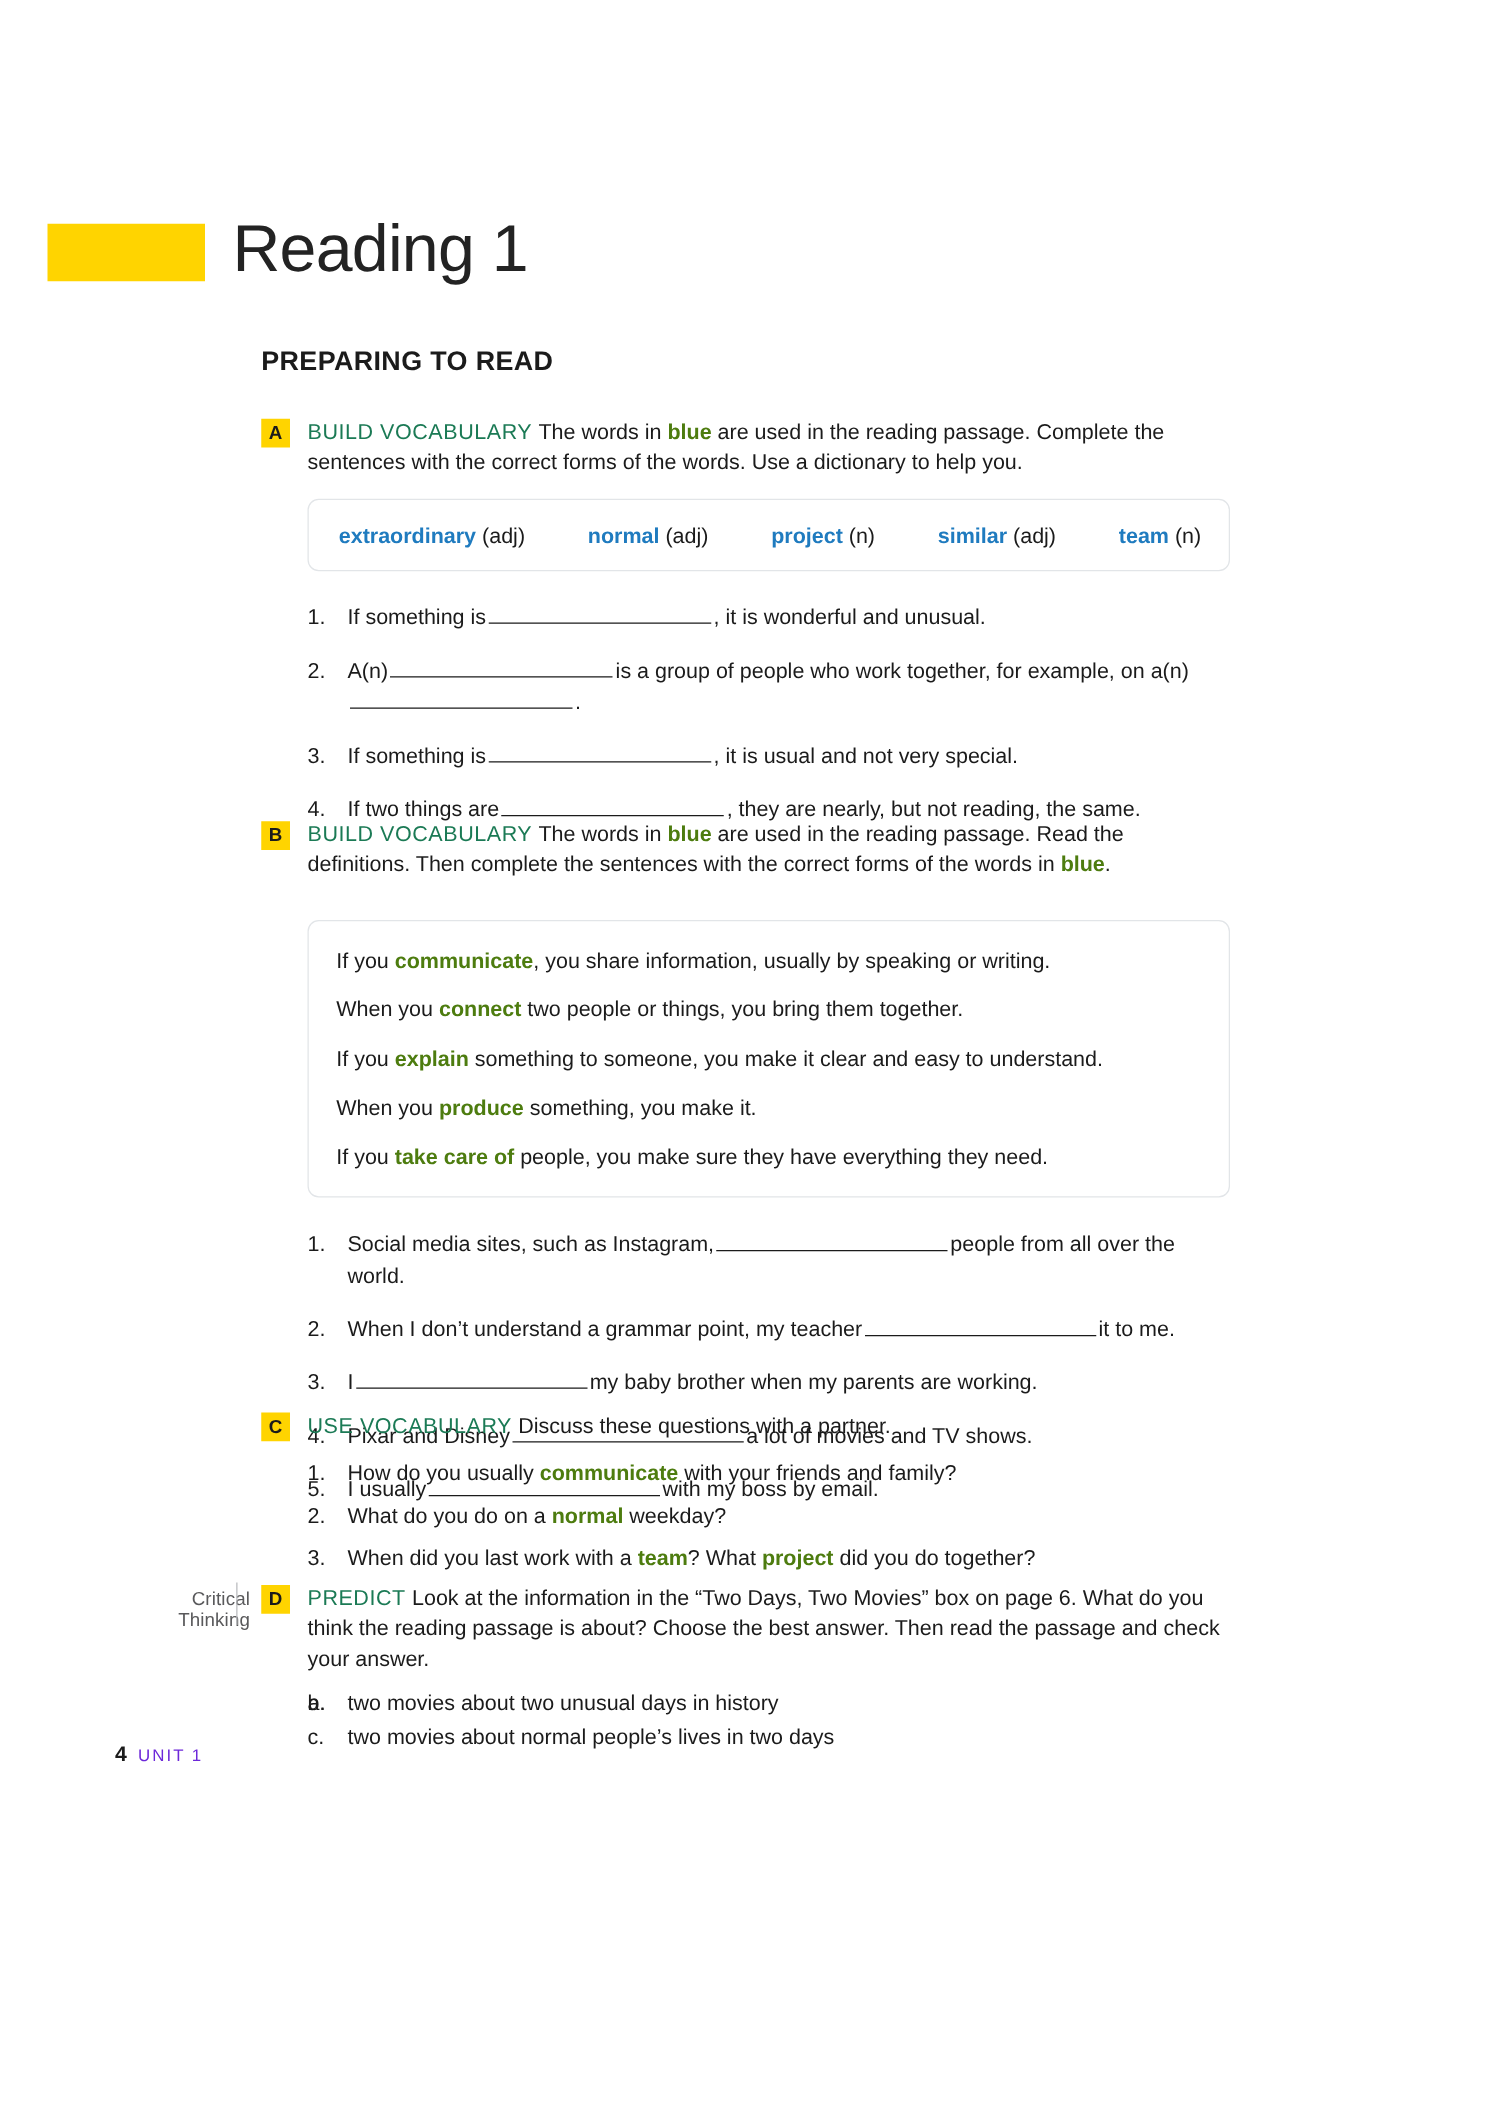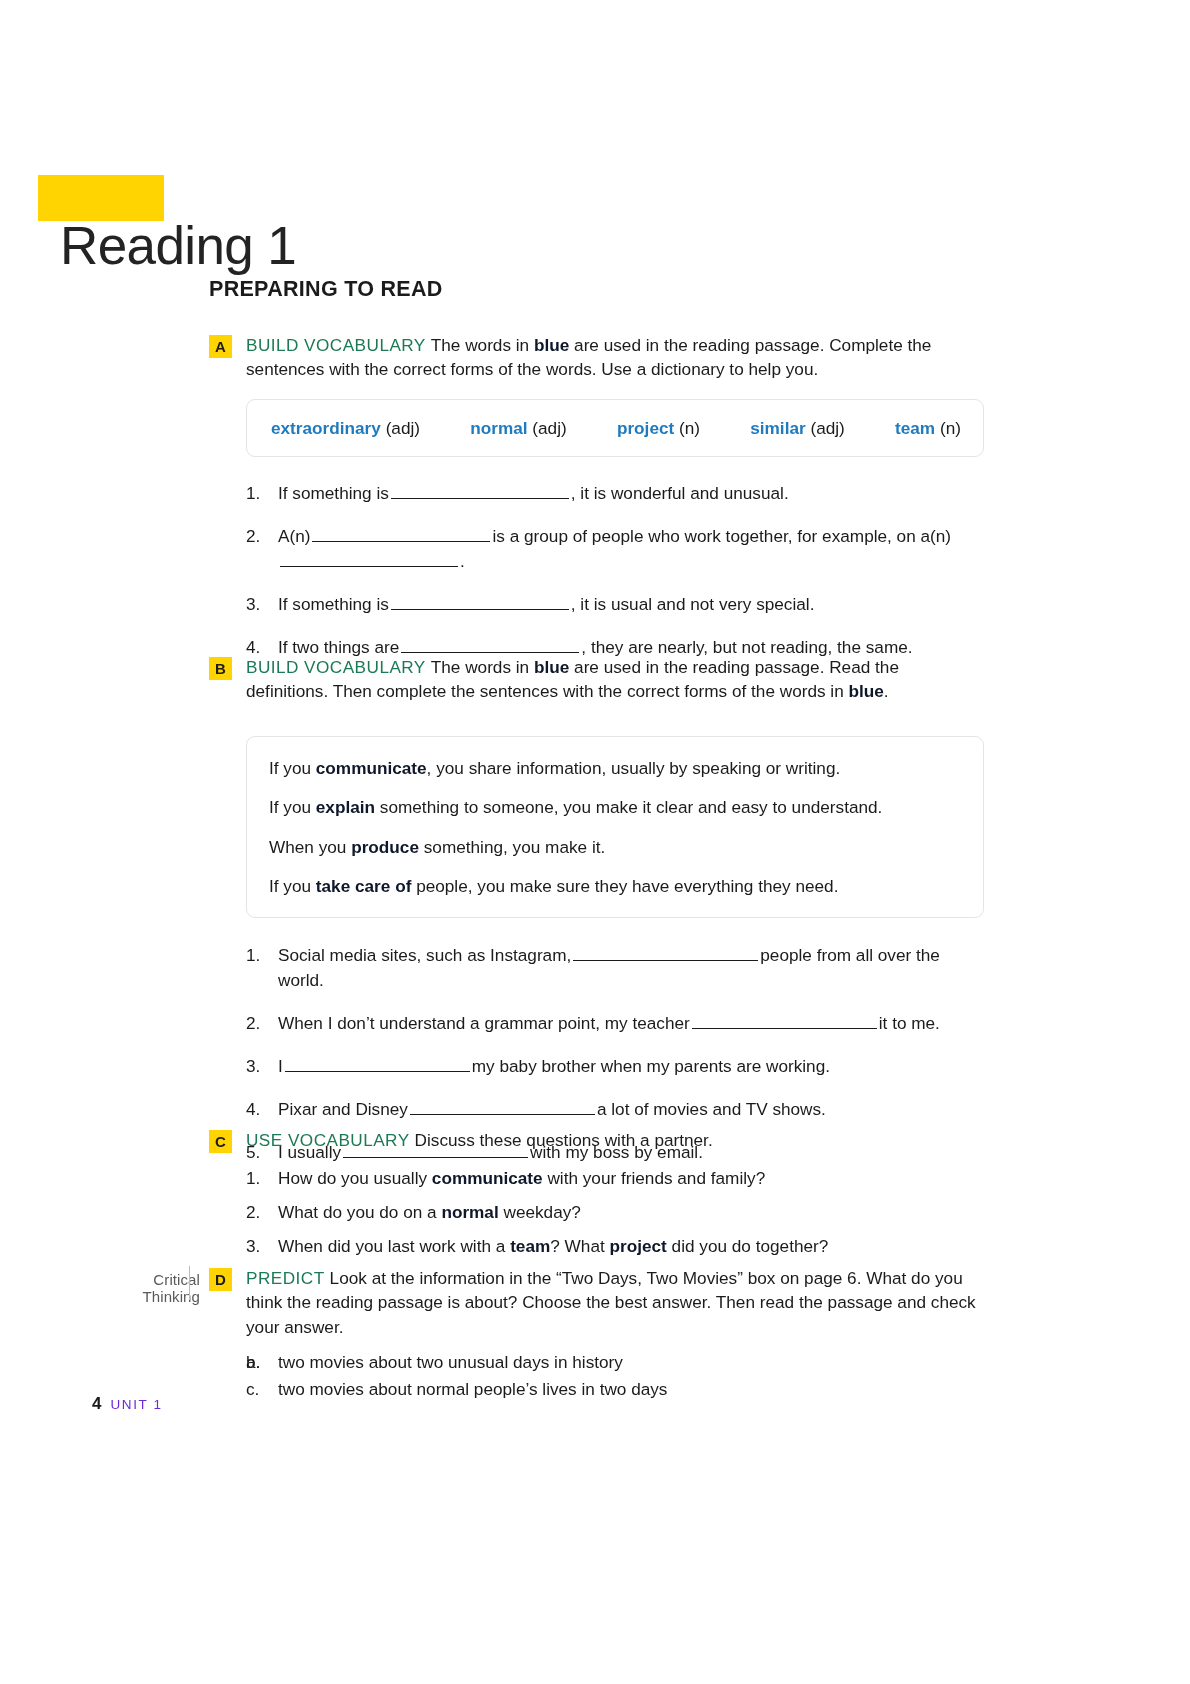--- a/index.html
+++ b/index.html
@@ -16,21 +16,21 @@
 
   
   .page { position: relative; width: 1190px; height: 1684px; }
 
   
   .header-row {
     position: absolute;
     left: 38px;
     top: 175px;
     display: flex;
-    flex-direction: column;
+    align-items: center;
   }
   .yellow-bar {
     width: 126px;
     height: 46px;
     background: #FFD400;
   }
   .reading-title {
     margin-left: 22px;
     font-size: 53px;
     font-weight: 400;
@@ -79,21 +79,21 @@
     line-height: 1.42;
     color: #1b1b1b;
     flex: 1 1 auto;
   }
   .label-green {
     color: #1B7A55;
     font-weight: normal;
     letter-spacing: 0.45px;
     margin-right: 5px;
   }
-  .blue { color: #0f172a; font-weight: bold; }
+  .blue { color: #4d7c0f; font-weight: bold; }
 
   
   .box {
     border: 1px solid #E2E5E8;
     border-radius: 9px;
     background: #fff;
     margin-left: 37px;
     padding: 14px 22px;
   }
   .wordbank {
@@ -259,20 +259,21 @@
   <div class="exercise" style="top:655px;">
     <div class="ex-head">
       <div class="letter-badge">B</div>
       <div class="ex-text">
         <span class="label-green">BUILD VOCABULARY</span><span>The words in </span><span class="blue">blue</span><span> are used in the reading passage. Read the definitions. Then complete the sentences with the correct forms of the words in </span><span class="blue">blue</span><span>.</span>
       </div>
     </div>
 
     <div class="box defbox" style="margin-top:32px;">
       <div class="defline"><span>If you </span><span class="blue">communicate</span><span>, you share information, usually by speaking or writing.</span></div>
+      <div class="defline"><span>When you </span><span class="blue">connect</span><span> two people or things, you bring them together.</span></div>
       <div class="defline"><span>If you </span><span class="blue">explain</span><span> something to someone, you make it clear and easy to understand.</span></div>
       <div class="defline"><span>When you </span><span class="blue">produce</span><span> something, you make it.</span></div>
       <div class="defline"><span>If you </span><span class="blue">take care of</span><span> people, you make sure they have everything they need.</span></div>
     </div>
 
     <ol class="numbered" style="margin-top:25px;">
       <li>
         <span class="num">1.</span><span>Social media sites, such as Instagram,</span><span class="blank w2"></span><span>people from all over the world.</span>
       </li>
       <li>

